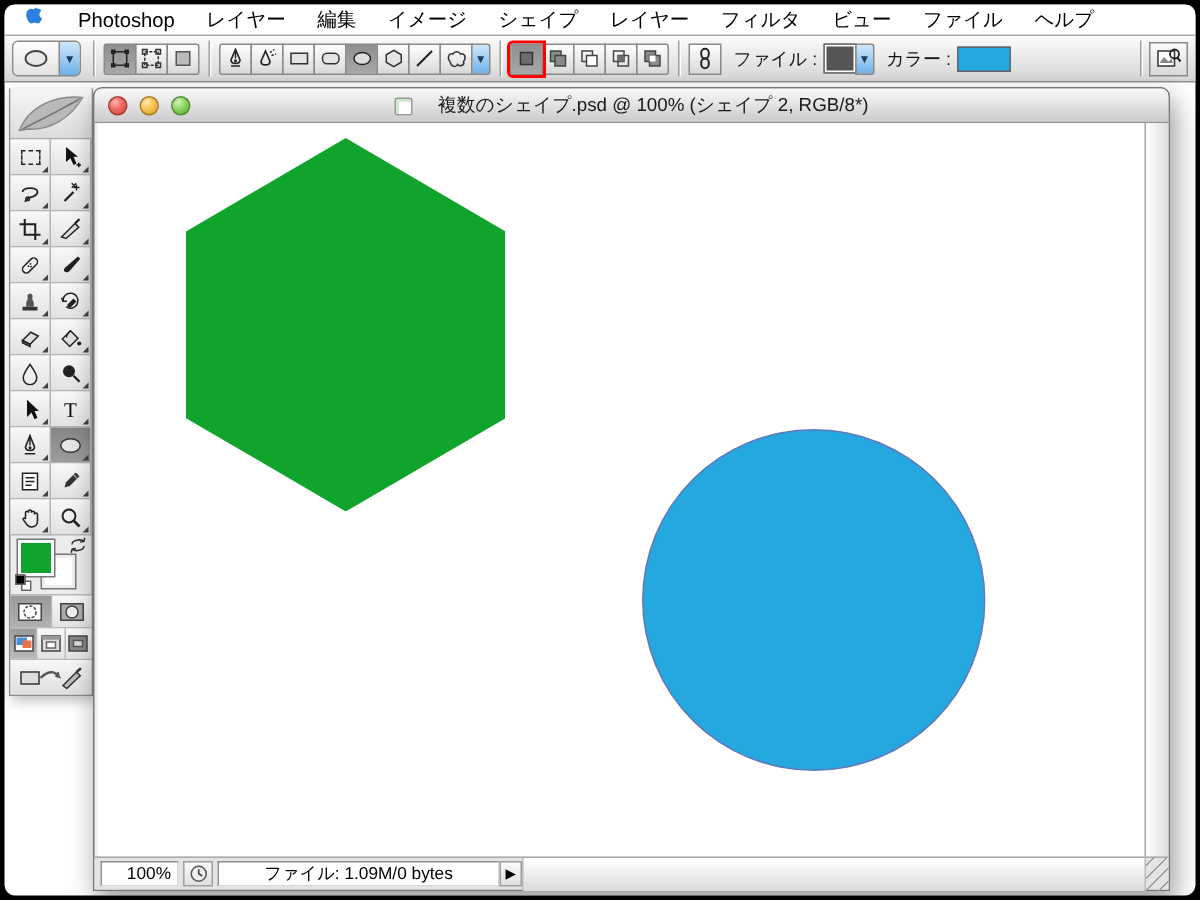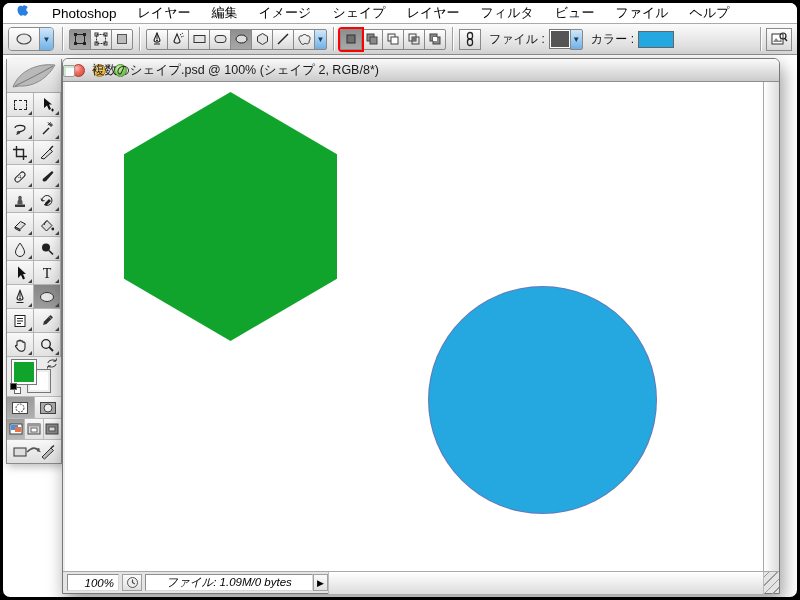--- a/index.html
+++ b/index.html
@@ -67,40 +67,40 @@
             background:#ececec; border:1px solid #777; border-radius:6px 6px 0 0;
             box-shadow:3px 8px 18px rgba(0,0,0,.4); }
   .titlebar { position:absolute; left:0; top:0; right:0; height:23px; border-radius:5px 5px 0 0;
               background:linear-gradient(#fafafa,#cbcbcb); border-bottom:1px solid #8e8e8e;
               display:flex; align-items:center; }
   .lights { display:flex; gap:8px; padding-left:9px; }
   .light { width:13px; height:13px; border-radius:50%; }
   .light.red    { background:radial-gradient(circle at 35% 30%,#ffb3ad,#ee6a5f 45%,#cf4436); border:1px solid #a63b2f; }
   .light.yellow { background:radial-gradient(circle at 35% 30%,#ffe9b0,#f6c451 45%,#dd9c28); border:1px solid #ad7d21; }
   .light.green  { background:radial-gradient(circle at 35% 30%,#d2f3b9,#8ed461 45%,#5aa83a); border:1px solid #4f8f35; }
-  .title-wrap { position:absolute; left:0; right:0; top:0; height:23px; display:flex; align-items:center; gap:17px;
+  .title-wrap { position:absolute; left:0; right:0; top:0; height:23px; display:flex; align-items:center; justify-content:center; gap:17px;
                 font-size:12.5px; color:#1a1a1a; pointer-events:none; }
   .doc-icon { width:12px; height:12px; background:#fdfdfd; border:1px solid #9a9a9a; border-radius:2px;
               box-shadow:inset 2px 2px 0 #cfe9cf; }
   .canvas { position:absolute; left:2px; top:23px; right:16px; bottom:22px; background:#fff; overflow:hidden; }
   .hexagon { position:absolute; left:59px; top:10px; width:213px; height:249px; background:#11A42C;
              clip-path:polygon(50% 0,100% 25%,100% 75%,50% 100%,0 75%,0 25%); }
   .circle { position:absolute; left:363px; top:204px; width:229px; height:228px; border-radius:50%;
             background:#25A8E0; border:1px solid rgba(150,80,150,.55); }
   .vscroll { position:absolute; top:23px; right:0; width:16px; bottom:22px;
              background:linear-gradient(to right,#ffffff,#dcdcdc); border-left:1px solid #a8a8a8; }
   .statusbar { position:absolute; left:0; right:0; bottom:0; height:22px; background:#e4e4e4; border-top:1px solid #a8a8a8;
-               display:flex; align-items:center; padding-left:4px;font-style:italic; }
+               display:flex; align-items:center; padding-left:4px; }
   .inset-field { background:#fff; border-top:1px solid #8e8e8e; border-left:1px solid #8e8e8e;
                  border-right:1px solid #d6d6d6; border-bottom:1px solid #d6d6d6;
                  height:17px; font-size:11.5px; display:flex; align-items:center; }
   .zoom-field { width:52px; justify-content:flex-end; padding-right:4px; }
   .clock-btn { width:20px; height:17px; display:flex; align-items:center; justify-content:center;
                background:linear-gradient(#fbfbfb,#e0e0e0); border:1px solid #a0a0a0; margin-left:3px; }
-  .info-field { width:168px; justify-content:center; margin-left:3px; }
+  .info-field { width:188px; justify-content:center; margin-left:3px; }
   .info-arrow { width:15px; height:17px; display:flex; align-items:center; justify-content:center;
                 background:linear-gradient(#fbfbfb,#e0e0e0); border:1px solid #a0a0a0; font-size:9px; color:#000; }
   .hscroll { flex:1; height:22px; background:linear-gradient(#ffffff,#dcdcdc); border-left:1px solid #bbb; }
   .grip { width:16px; height:22px; background:
           repeating-linear-gradient(135deg, transparent 0 3px, #9a9a9a 3px 4px, transparent 4px 6px); border-left:1px solid #bbb; }
 
   svg.ic { display:block; }
 </style>
 </head>
 <body>

